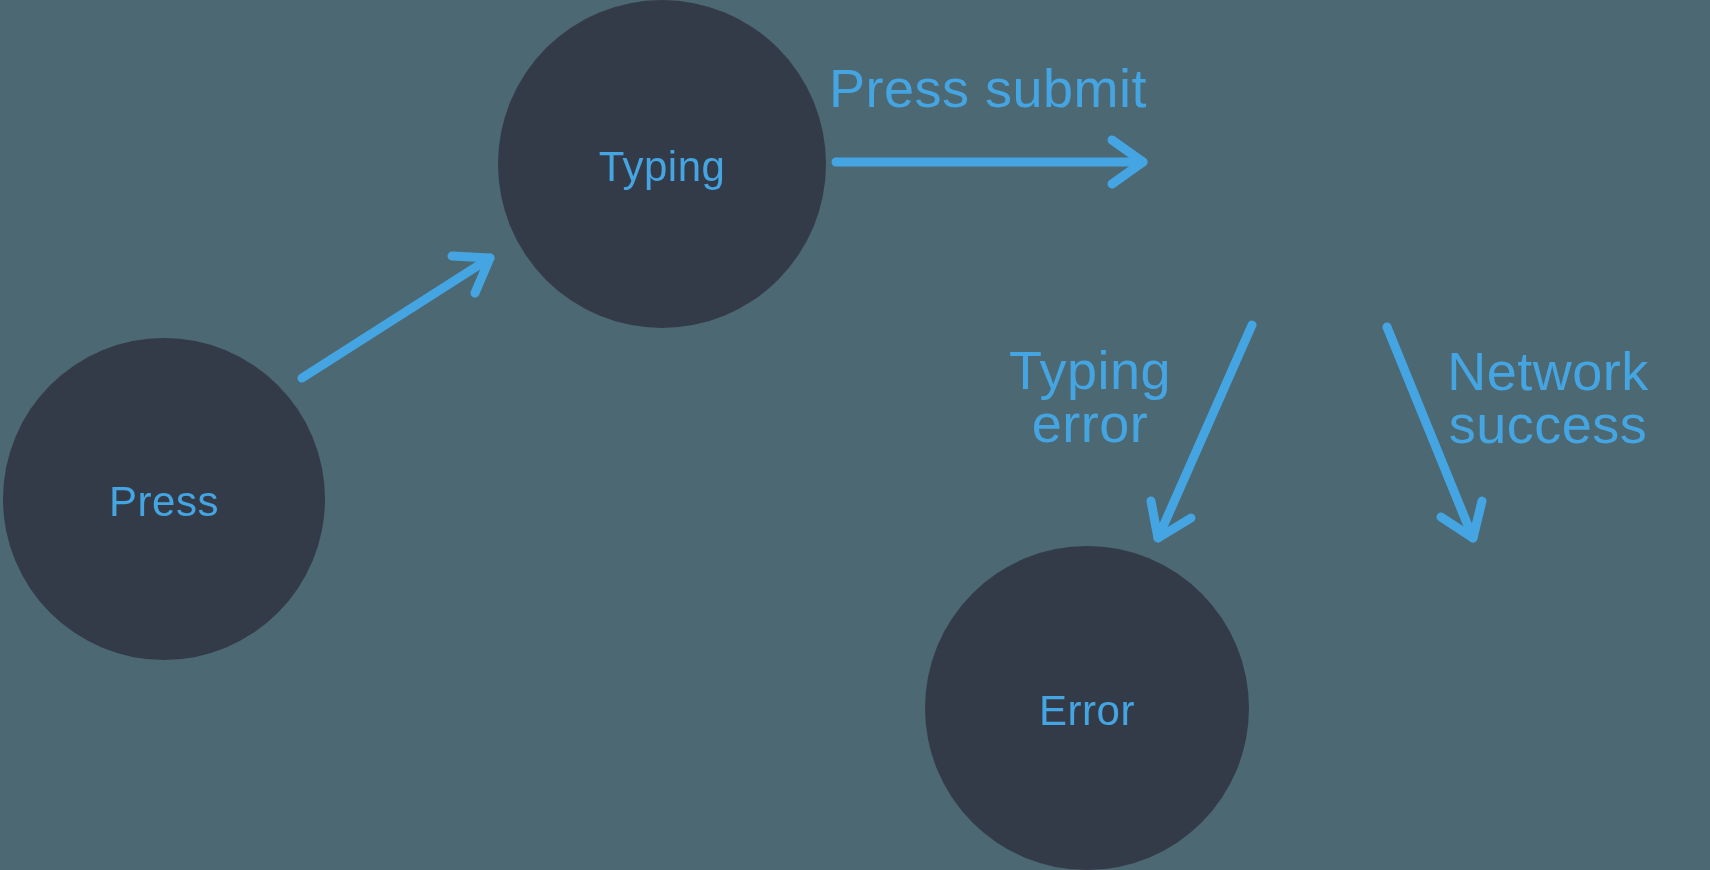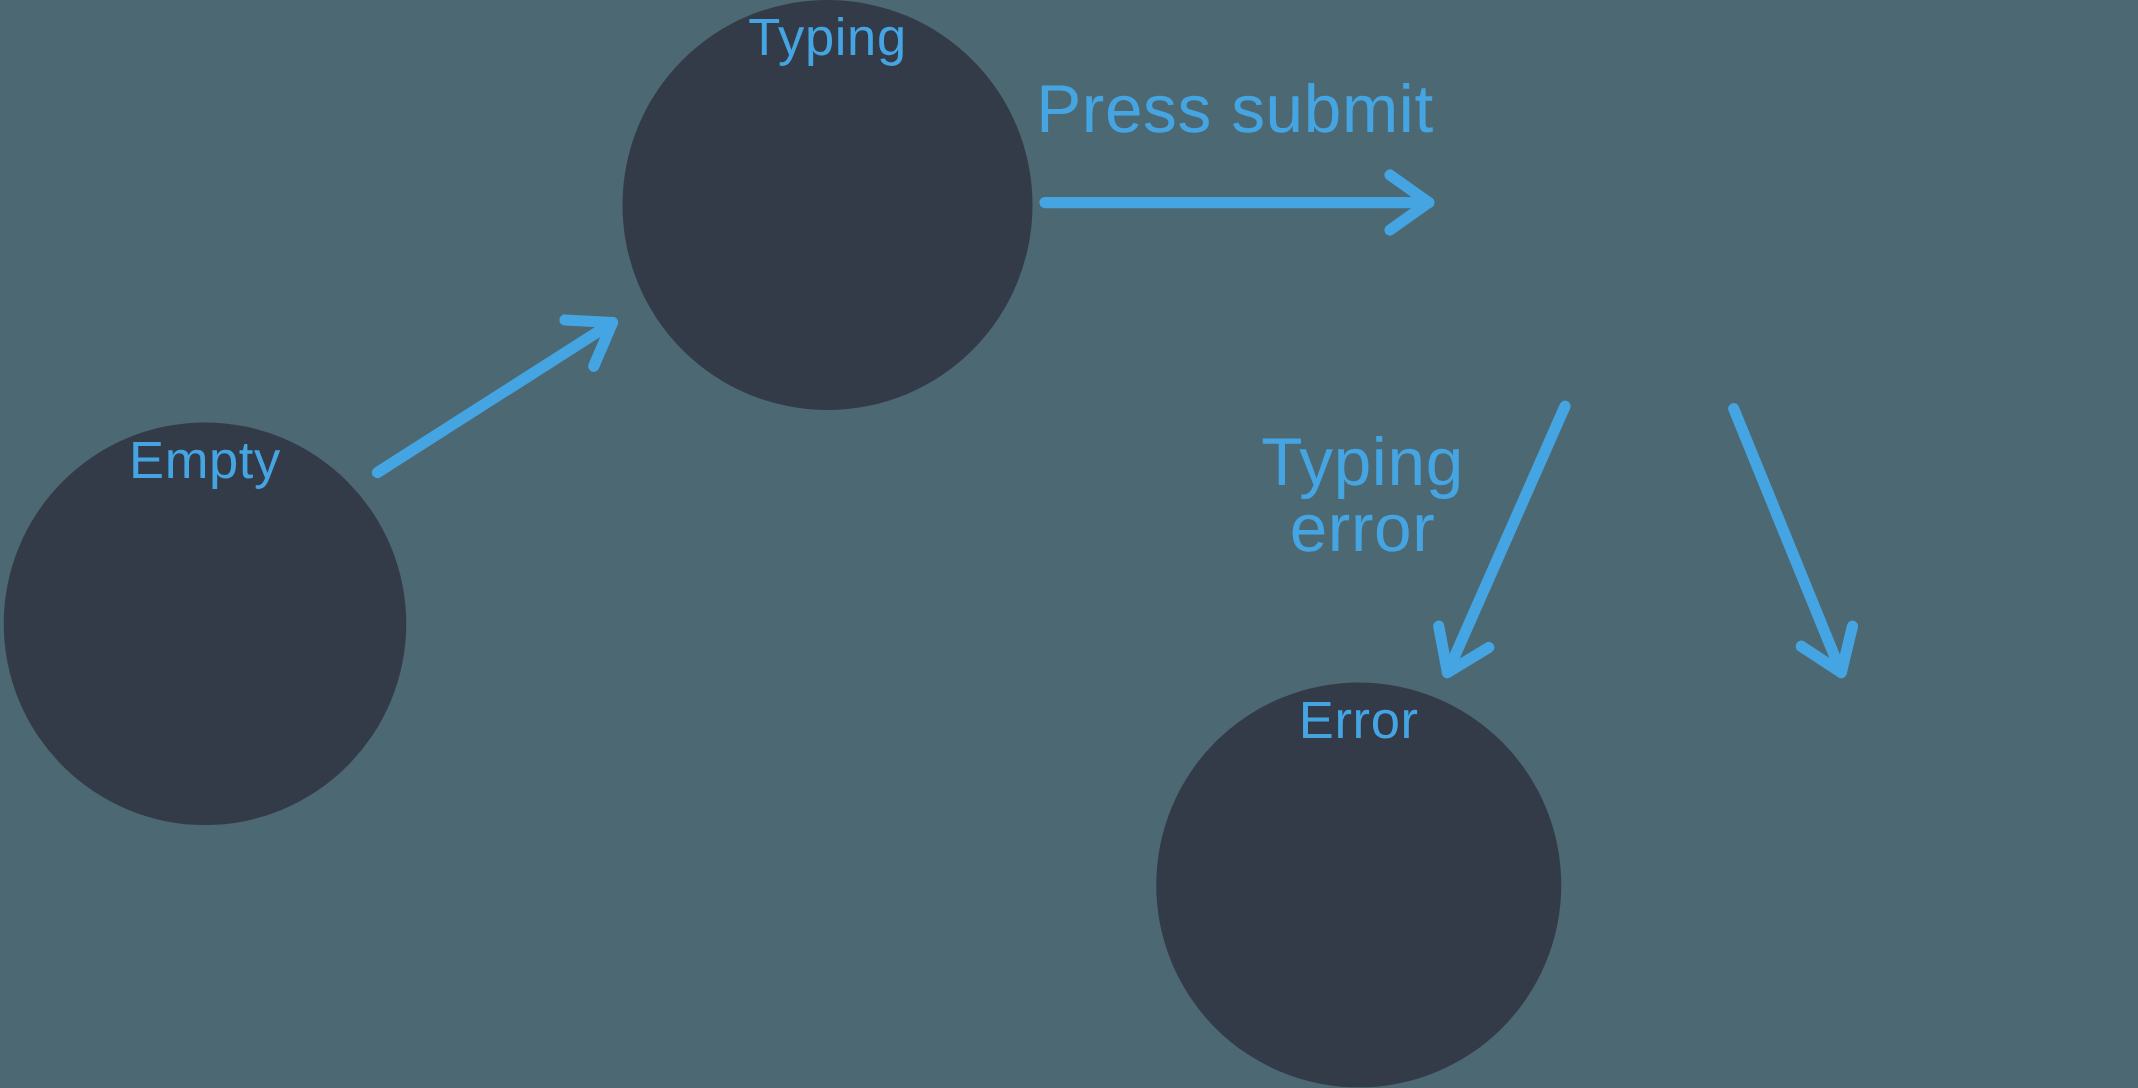--- a/index.html
+++ b/index.html
@@ -30,20 +30,21 @@
     stroke: var(--accent);
     stroke-width: 9;
     stroke-linecap: round;
     stroke-linejoin: round;
   }
   .node {
     position: absolute;
     border-radius: 50%;
     background: var(--node);
     display: flex;
+    align-items: center;
     justify-content: center;
   }
   .node-label {
     color: var(--accent);
     font-size: 42px;
     font-weight: 400;
     letter-spacing: 0.5px;
     white-space: nowrap;
     padding-top: 6px;
   }
@@ -85,32 +86,33 @@
       <path d="M1252,325 L1158,538"></path>
       <path d="M1191,518 L1158,538 L1151,501"></path>
     </g>
     <g>
       <path d="M1387,327 L1473,538"></path>
       <path d="M1482,501 L1473,538 L1441,517"></path>
     </g>
   </svg>
 
   <div class="node node-empty">
-    <span class="node-label">Empty</span>
+    <span class="node-label">Press</span>
   </div>
 
   <div class="node node-typing">
     <span class="node-label">Typing</span>
   </div>
 
 
   <div class="node node-error">
     <span class="node-label">Error</span>
   </div>
 
 
 
   <div class="edge-label label-press-submit">Press submit</div>
 
   <div class="edge-label label-network-error">Typing error</div>
 
+  <div class="edge-label label-network-success">Network success</div>
 
 </div>
 
 </body></html>

